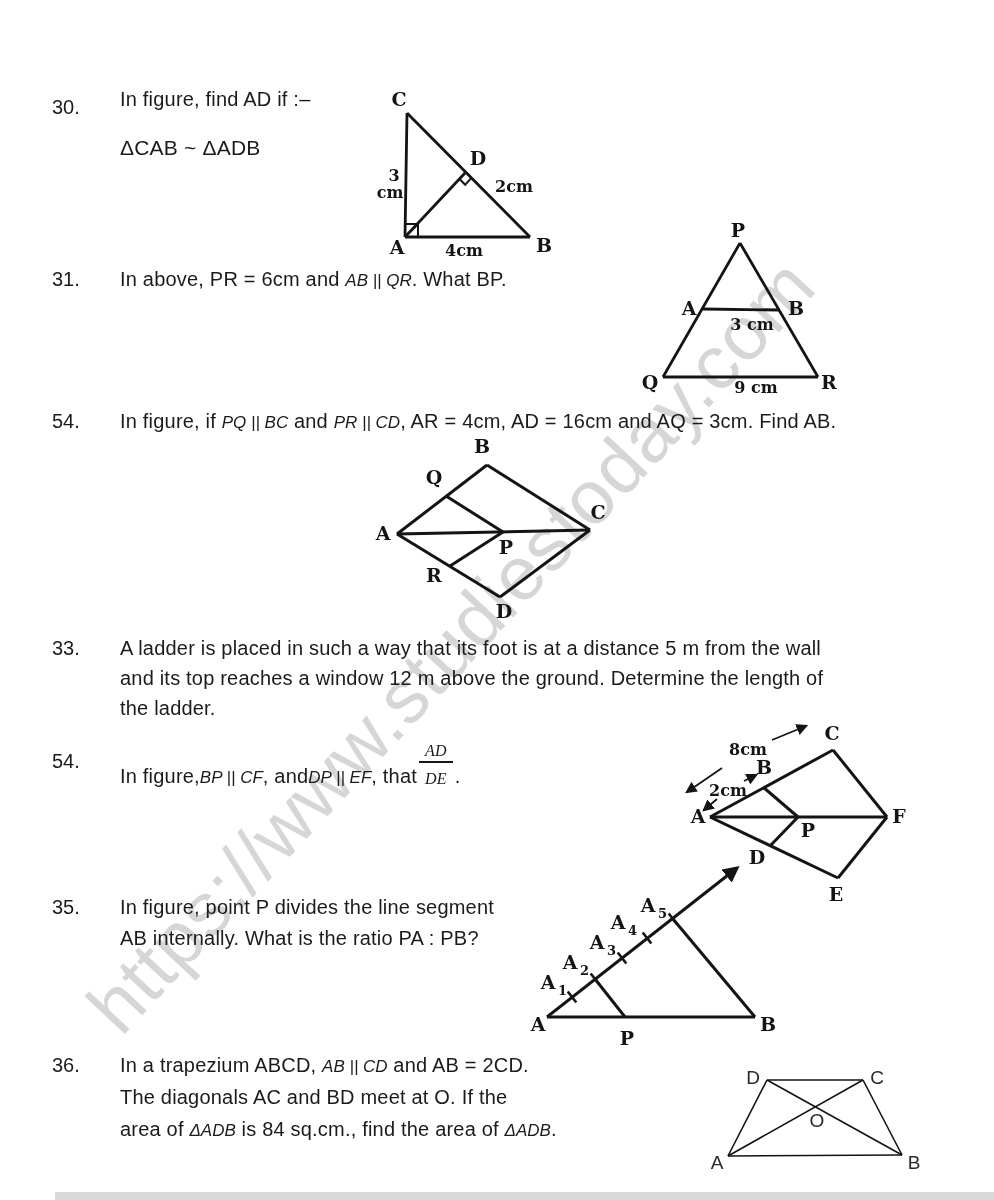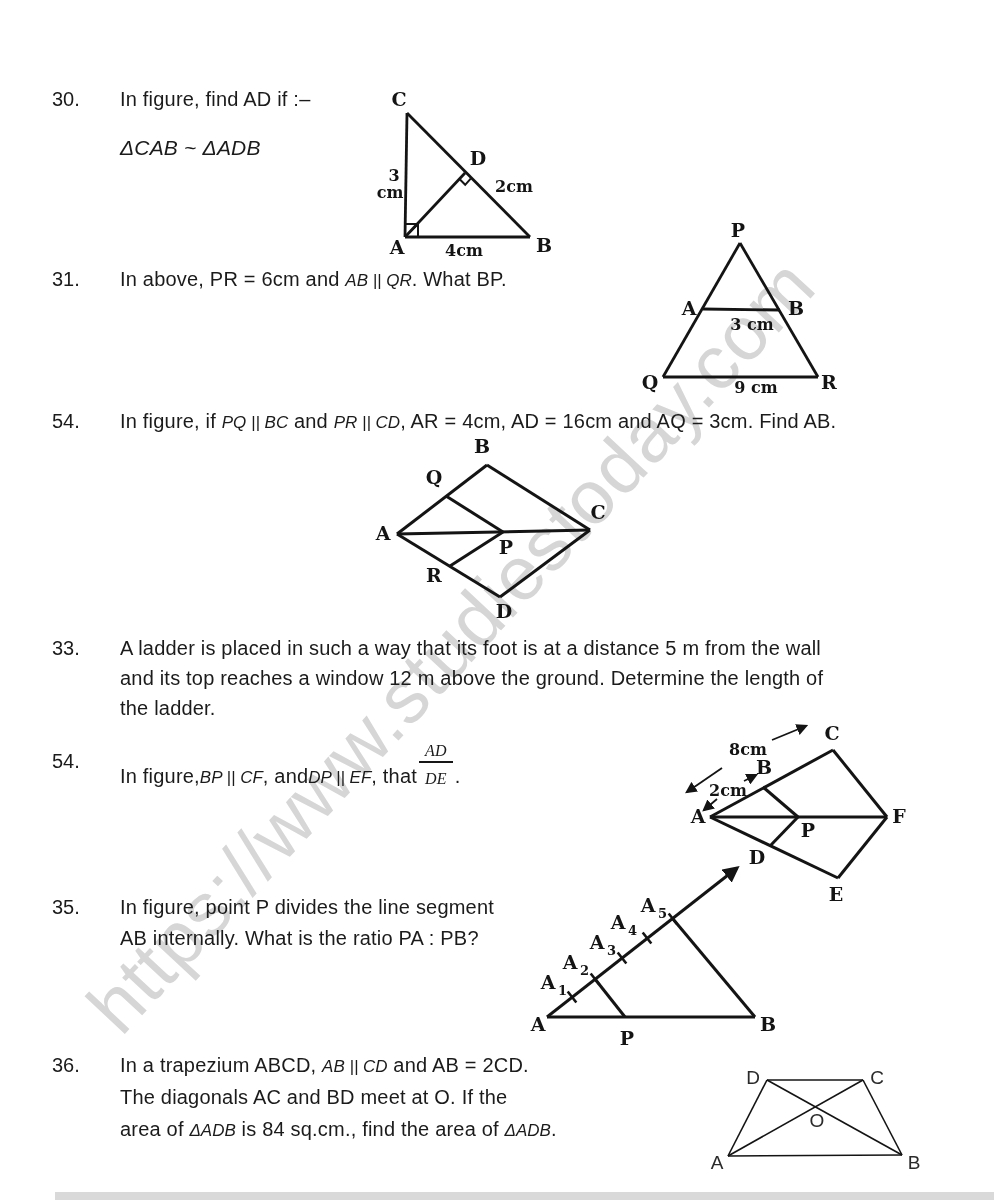--- a/index.html
+++ b/index.html
@@ -10,41 +10,41 @@
   }
   .watermark{
     position:absolute;left:70px;top:990px;z-index:0;
     font-size:76px;color:#d6d6d6;white-space:nowrap;
     transform:rotate(-47deg);transform-origin:0 0;
     font-family:"Liberation Sans",sans-serif;letter-spacing:1px;
   }
   .qnum{position:absolute;z-index:2;font-size:20px;}
   .qline{position:absolute;z-index:2;font-size:20px;white-space:nowrap;letter-spacing:0.2px;}
   .mathit{font-family:Liberation Sans, sans-serif;font-style:italic;font-size:17px;letter-spacing:0;}
-  .italic-sans{font-style:italic;font-size:21px;}
+  .italic-sans{font-size:21px;}
   .fracline{display:flex;align-items:flex-end;}
   .frac{display:inline-flex;flex-direction:column;align-items:center;
     font-family:"Liberation Serif",serif;font-style:italic;font-size:16px;
     line-height:1.2;margin:0 2px;}
   .frac .num{border-bottom:2px solid #161616;padding:0 6px 1px;}
   .frac .den{padding:6px 6px 0;}
   svg{position:absolute;z-index:1;overflow:visible;}
   svg line, svg polyline{stroke:#141414;fill:none;}
   .flab{font-family:"DejaVu Serif",serif;font-weight:bold;font-size:19px;fill:#141414;}
   .fdim{font-family:"DejaVu Serif",serif;font-weight:bold;font-size:16px;fill:#141414;}
   .fsub{font-family:"DejaVu Serif",serif;font-weight:bold;font-size:13px;fill:#141414;}
   .flab36{font-family:"Liberation Sans",sans-serif;font-size:19px;fill:#2a2a2a;}
   .bottom-bar{position:absolute;left:55px;top:1192px;width:939px;height:8px;background:#d9d9d9;z-index:1;}
 </style>
 </head>
 <body>
 
 <div class="watermark">https://www.studiestoday.com</div>
 
-<div class="qnum" style="left:52px;top:88px">30.</div>
+<div class="qnum" style="left:52px;top:96px">30.</div>
 <div class="qline" style="left:120px;top:88px">In figure, find AD if :–</div>
 <div class="qline italic-sans" style="left:120px;top:136px">ΔCAB ~ ΔADB</div>
 
 <svg style="left:368px;top:85px" width="225" height="182" viewBox="0 0 225 182">
   <g stroke-width="2.8">
     <line x1="39" y1="28" x2="37" y2="152"></line>
     <line x1="37" y1="152" x2="162" y2="152"></line>
     <line x1="39" y1="28" x2="162" y2="152"></line>
     <line x1="37" y1="152" x2="97" y2="88"></line>
   </g>

